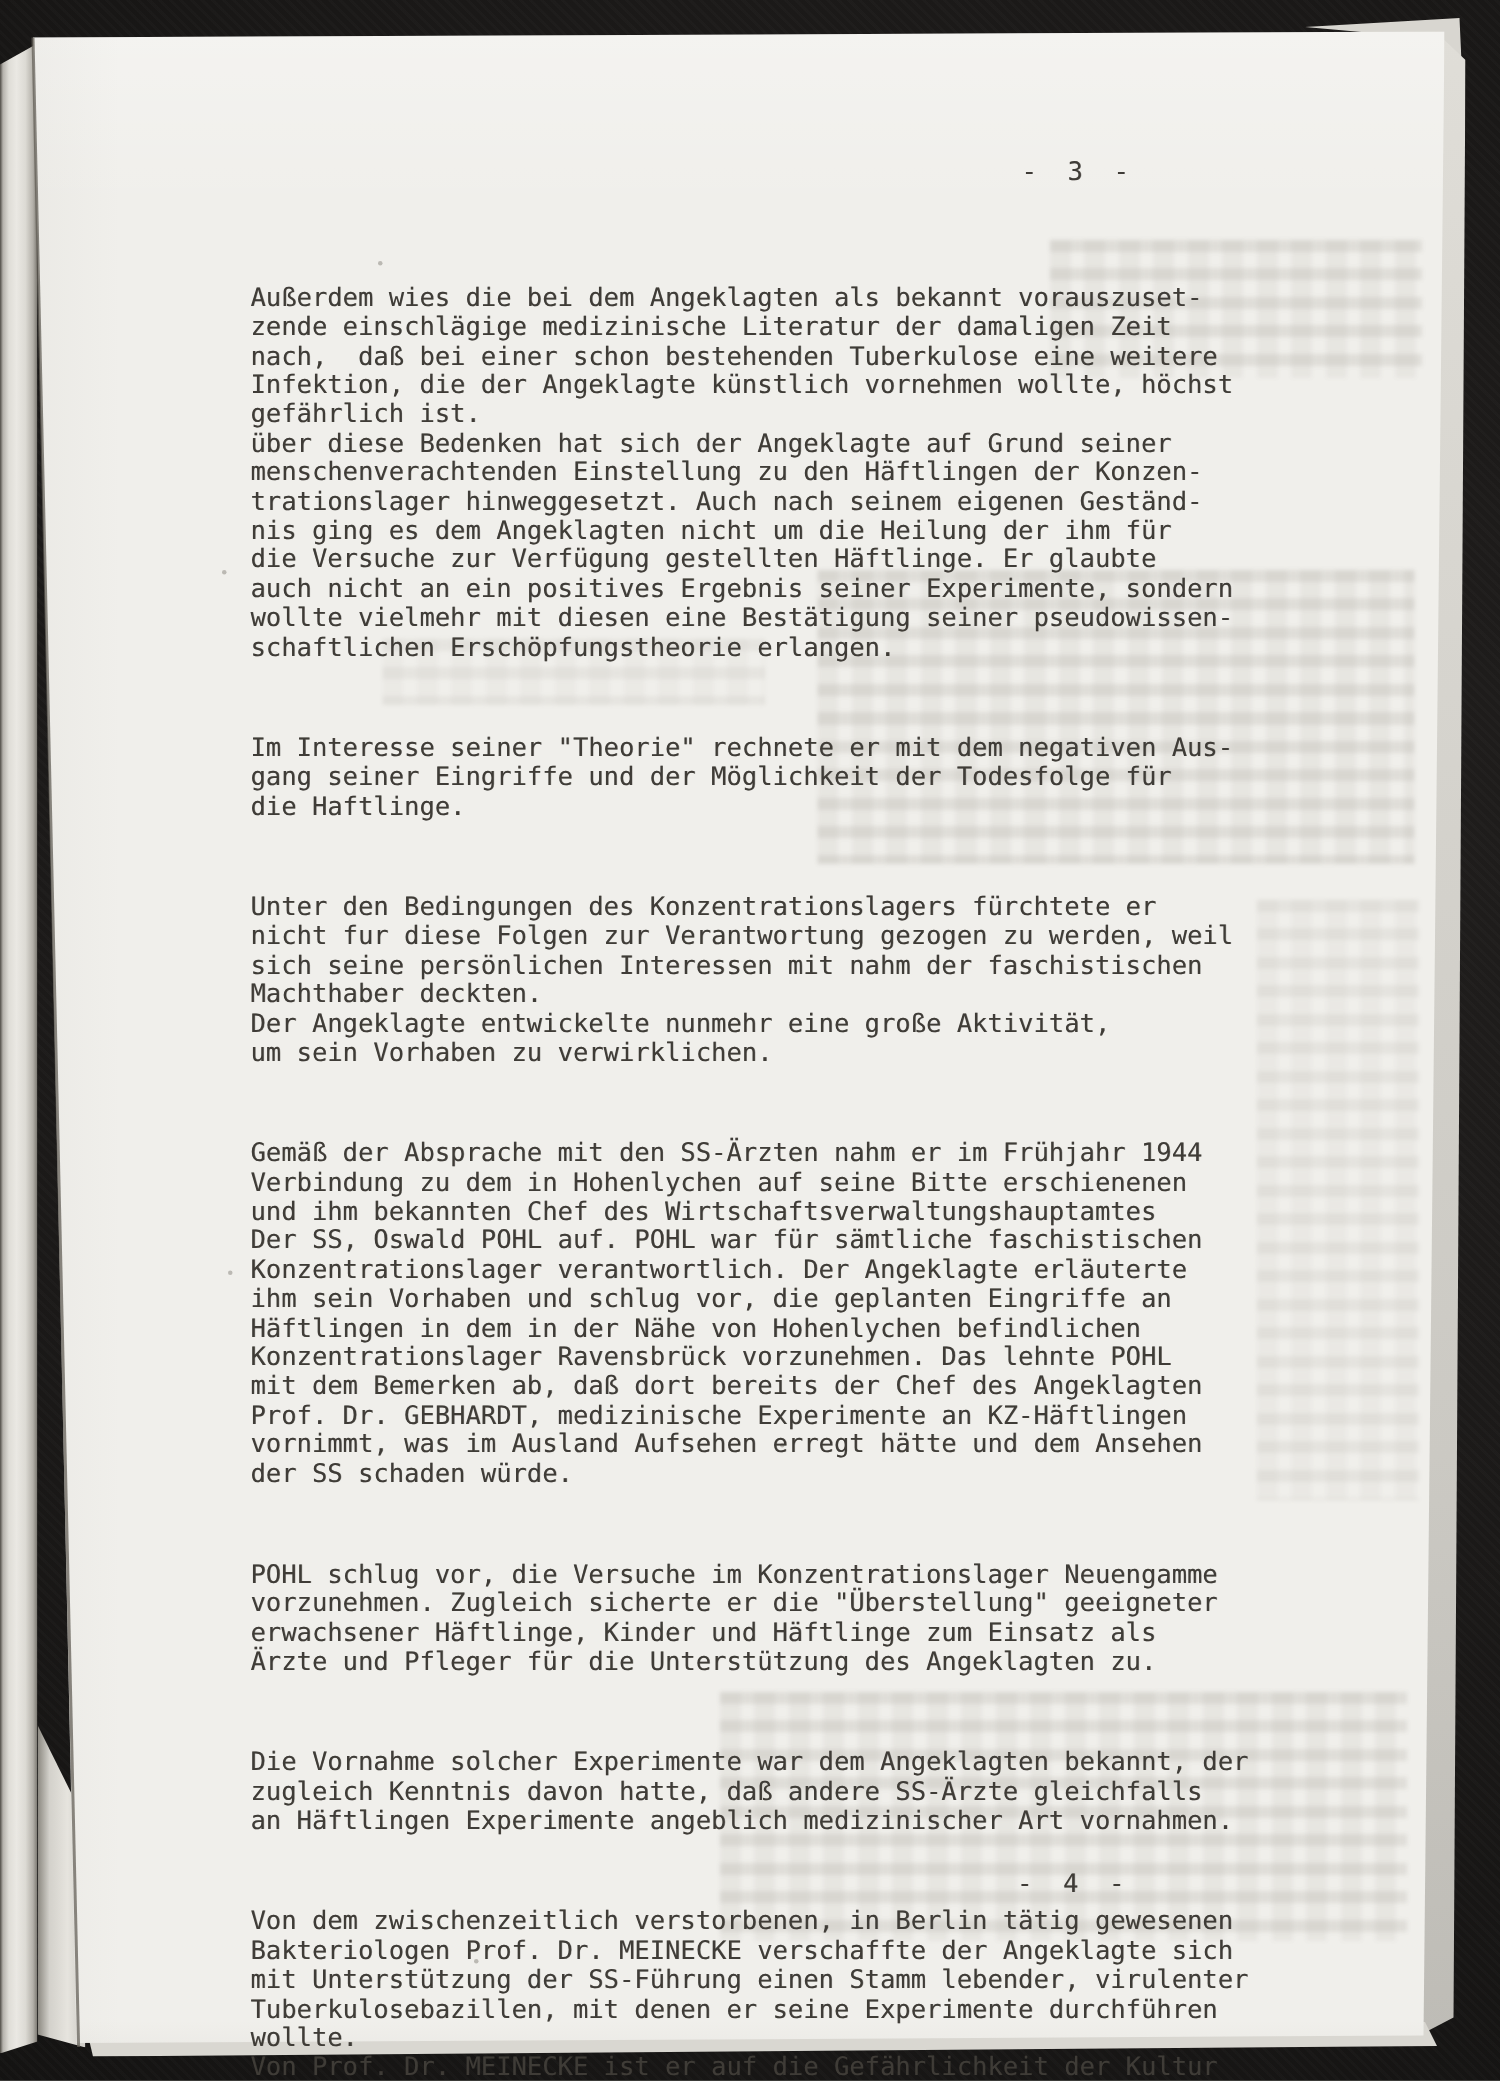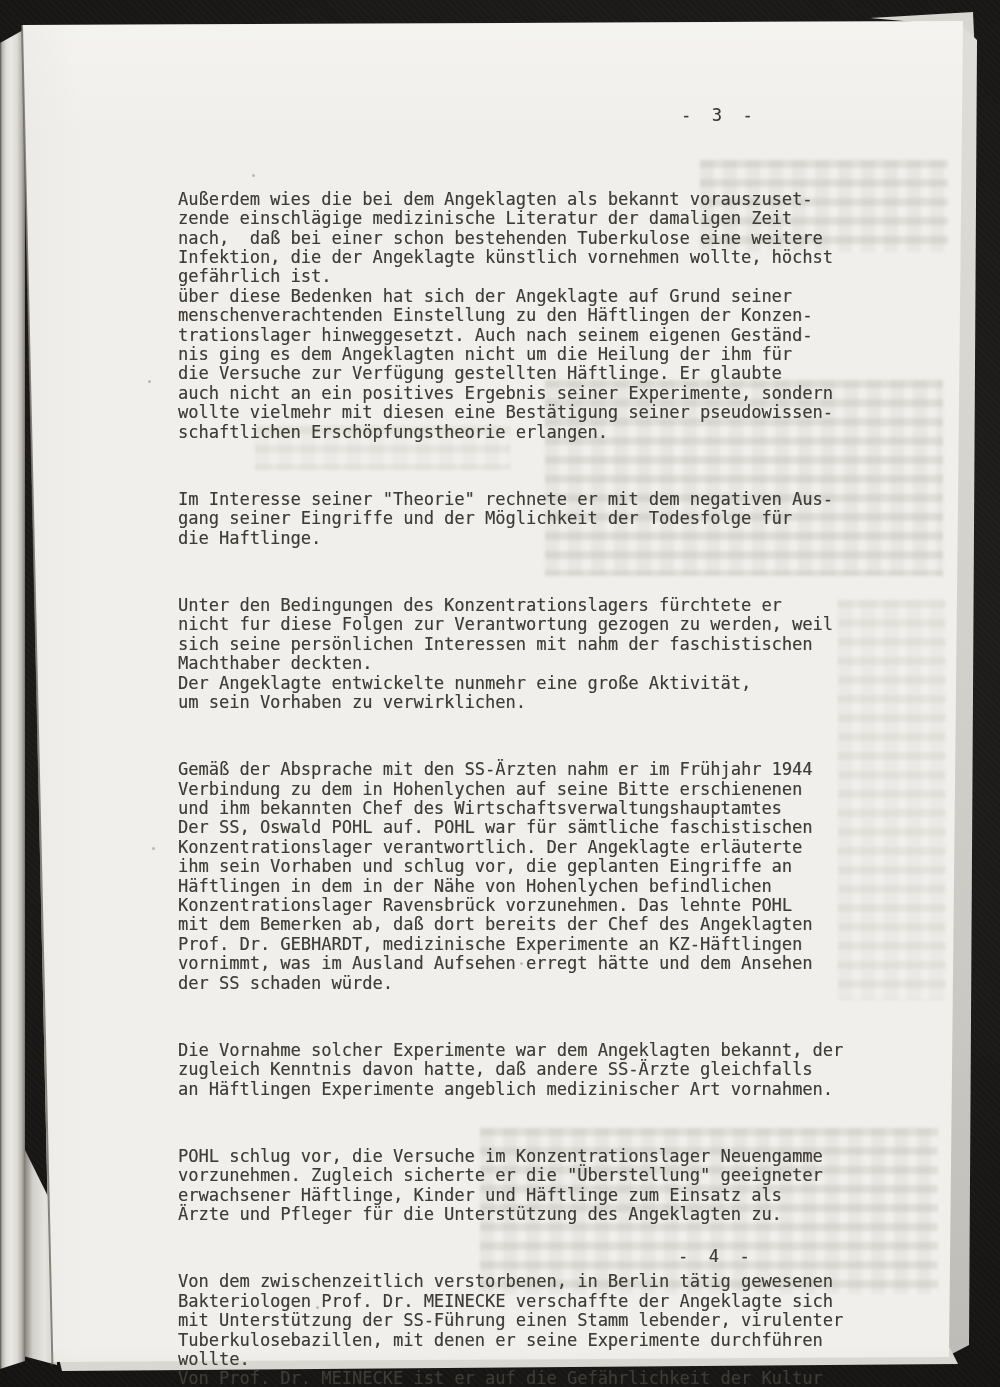--- a/index.html
+++ b/index.html
@@ -79,21 +79,21 @@
     color:#3f3c37;
     font-size:17px;
     line-height:19.4px;
     white-space:pre;
     text-shadow:0.3px 0 0 rgba(63,60,55,0.45);
     filter:blur(0.2px);
   }
   .header-num{left:681px;top:106px;}
   .footer-num{left:678px;top:1247px;}
   .body-text{left:166px;top:151px;width:706px;}
-  .para{white-space:pre;margin:0 0 9px 12px;}
+  .para{white-space:pre;margin:0 0 9px 1px;}
 </style>
 </head>
 <body>
 
 <div class="scan">
 
   <div class="gutter-pages"></div>
   <div class="gutter-pages-lower"></div>
   <div class="sheet-top-right"></div>
   <div class="sheet-right"></div>
@@ -144,27 +144,27 @@
 und ihm bekannten Chef des Wirtschaftsverwaltungshauptamtes
 Der SS, Oswald POHL auf. POHL war für sämtliche faschistischen
 Konzentrationslager verantwortlich. Der Angeklagte erläuterte
 ihm sein Vorhaben und schlug vor, die geplanten Eingriffe an
 Häftlingen in dem in der Nähe von Hohenlychen befindlichen
 Konzentrationslager Ravensbrück vorzunehmen. Das lehnte POHL
 mit dem Bemerken ab, daß dort bereits der Chef des Angeklagten
 Prof. Dr. GEBHARDT, medizinische Experimente an KZ-Häftlingen
 vornimmt, was im Ausland Aufsehen erregt hätte und dem Ansehen
 der SS schaden würde.</div>
-    <div class="para">Die Vornahme solcher Experimente war dem Angeklagten bekannt, der
-zugleich Kenntnis davon hatte, daß andere SS-Ärzte gleichfalls
-an Häftlingen Experimente angeblich medizinischer Art vornahmen.</div>
     <div class="para">POHL schlug vor, die Versuche im Konzentrationslager Neuengamme
 vorzunehmen. Zugleich sicherte er die "Überstellung" geeigneter
 erwachsener Häftlinge, Kinder und Häftlinge zum Einsatz als
 Ärzte und Pfleger für die Unterstützung des Angeklagten zu.</div>
+    <div class="para">Die Vornahme solcher Experimente war dem Angeklagten bekannt, der
+zugleich Kenntnis davon hatte, daß andere SS-Ärzte gleichfalls
+an Häftlingen Experimente angeblich medizinischer Art vornahmen.</div>
     <div class="para">Von dem zwischenzeitlich verstorbenen, in Berlin tätig gewesenen
 Bakteriologen Prof. Dr. MEINECKE verschaffte der Angeklagte sich
 mit Unterstützung der SS-Führung einen Stamm lebender, virulenter
 Tuberkulosebazillen, mit denen er seine Experimente durchführen
 wollte.
 Von Prof. Dr. MEINECKE ist er auf die Gefährlichkeit der Kultur
 hingewiesen worden und gewarnt worden, Experimente an Menschen
 vorzunehmen.
 Auf Grund einer Anordnung des "Reichsfuhrers SS" HIMMLER vom
 15.5.1944 war befohlen worden, daß für alle im Konzentrations-

